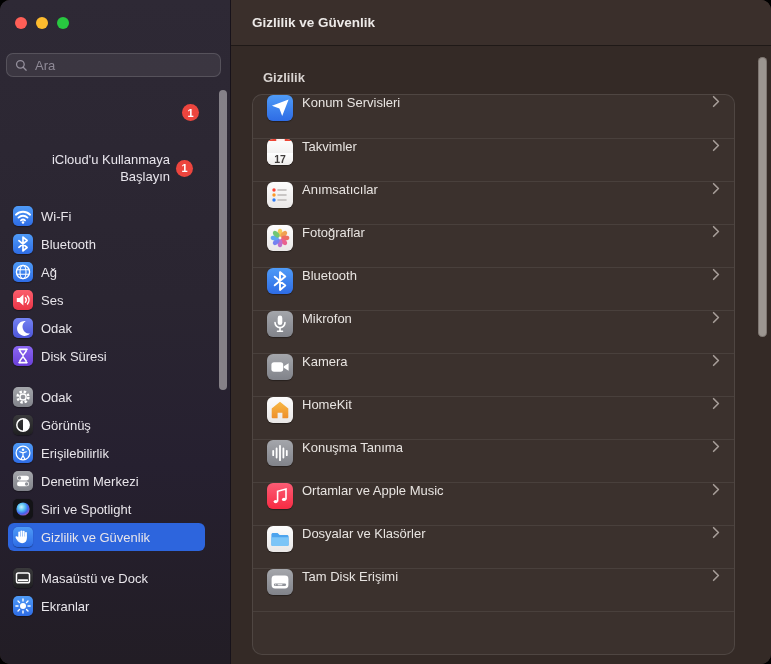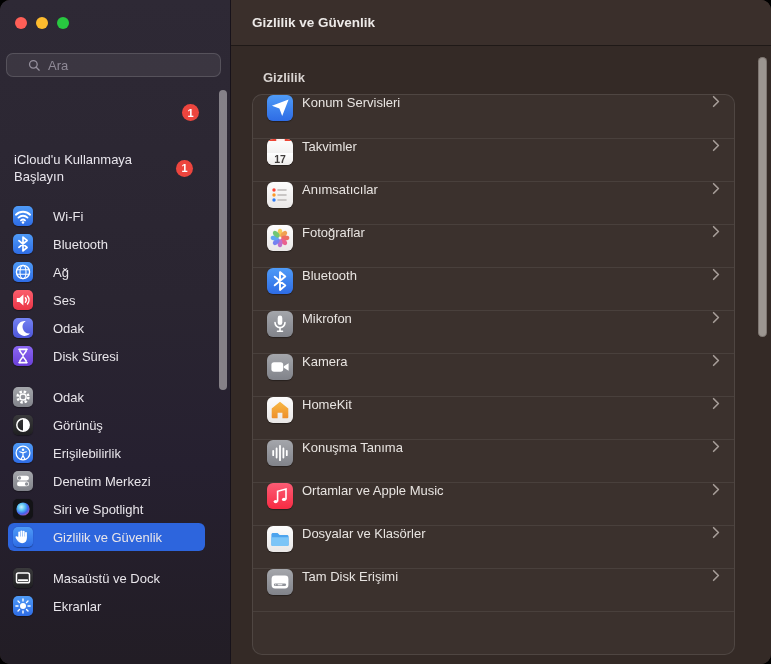--- a/index.html
+++ b/index.html
@@ -10,34 +10,34 @@
   
   .sidebar { position:relative; width:231px; height:100%; flex:0 0 231px;
     background:linear-gradient(180deg,#2e2935 0%,#2a2531 45%,#262030 70%,#221d25 100%);
     border-right:1px solid #17121a; }
   .traffic { position:absolute; top:17px; left:15px; display:flex; gap:9px; }
   .tl { width:12px; height:12px; border-radius:50%; }
   .tl.red { background:#ff5f57; } .tl.yellow { background:#febc2e; } .tl.green { background:#28c840; }
 
   .search { position:absolute; top:53px; left:6px; right:9px; height:24px; border-radius:7px;
     background:rgba(255,255,255,0.065); border:1px solid rgba(255,255,255,0.14);
-    display:flex; align-items:center; padding:0 21px; gap:5px; }
+    display:flex; align-items:center; padding:0 8px; gap:5px; }
   .search input { flex:1; background:transparent; border:none; outline:none; color:#d8d4de; font-size:13px; min-width:0; }
   .search input::placeholder { color:#8f8a97; }
 
   .badge { width:17px; height:17px; border-radius:50%; background:#ed453e; color:#fff;
     font-size:11px; font-weight:700; display:flex; align-items:center; justify-content:center; flex:0 0 17px; }
 
   .sb-badge-row { position:absolute; top:104px; left:8px; right:25px; display:flex; justify-content:flex-end; padding-right:6px; }
   .icloud { position:absolute; top:146px; left:8px; right:25px; min-height:44px;
-    display:flex; align-items:center; padding:0 6px; border-radius:6px; }
+    display:flex; align-items:center; padding:0 6px; border-radius:6px;text-align:right; }
   .icloud .lbl { flex:1; color:#e8e5ec; font-size:13px; line-height:17.5px; padding-right:6px; }
 
   .nav { position:absolute; top:202px; left:8px; right:25px; }
-  .nav-item { height:28px; display:flex; align-items:center; gap:20px; padding:0 5px; border-radius:6px; cursor:default; }
+  .nav-item { height:28px; display:flex; align-items:center; gap:8px; padding:0 5px; border-radius:6px; cursor:default; }
   .nav-item.gap { margin-top:13px; }
   .nav-item.selected { background:#2d65dd; }
   .nav-item .lbl { color:#e8e5ea; font-size:13px; white-space:nowrap; }
 
   .tile { border-radius:5px; display:flex; align-items:center; justify-content:center; flex:0 0 auto; overflow:hidden;
     box-shadow:0 0.5px 1px rgba(0,0,0,0.35); }
   .t20 { width:20px; height:20px; }
   .t26 { width:26px; height:26px; border-radius:6px; }
   .t-blue   { background:linear-gradient(180deg,#4f9bf7,#2e6ce5); }
   .t-red    { background:linear-gradient(180deg,#fc6158,#ef3a30); }

